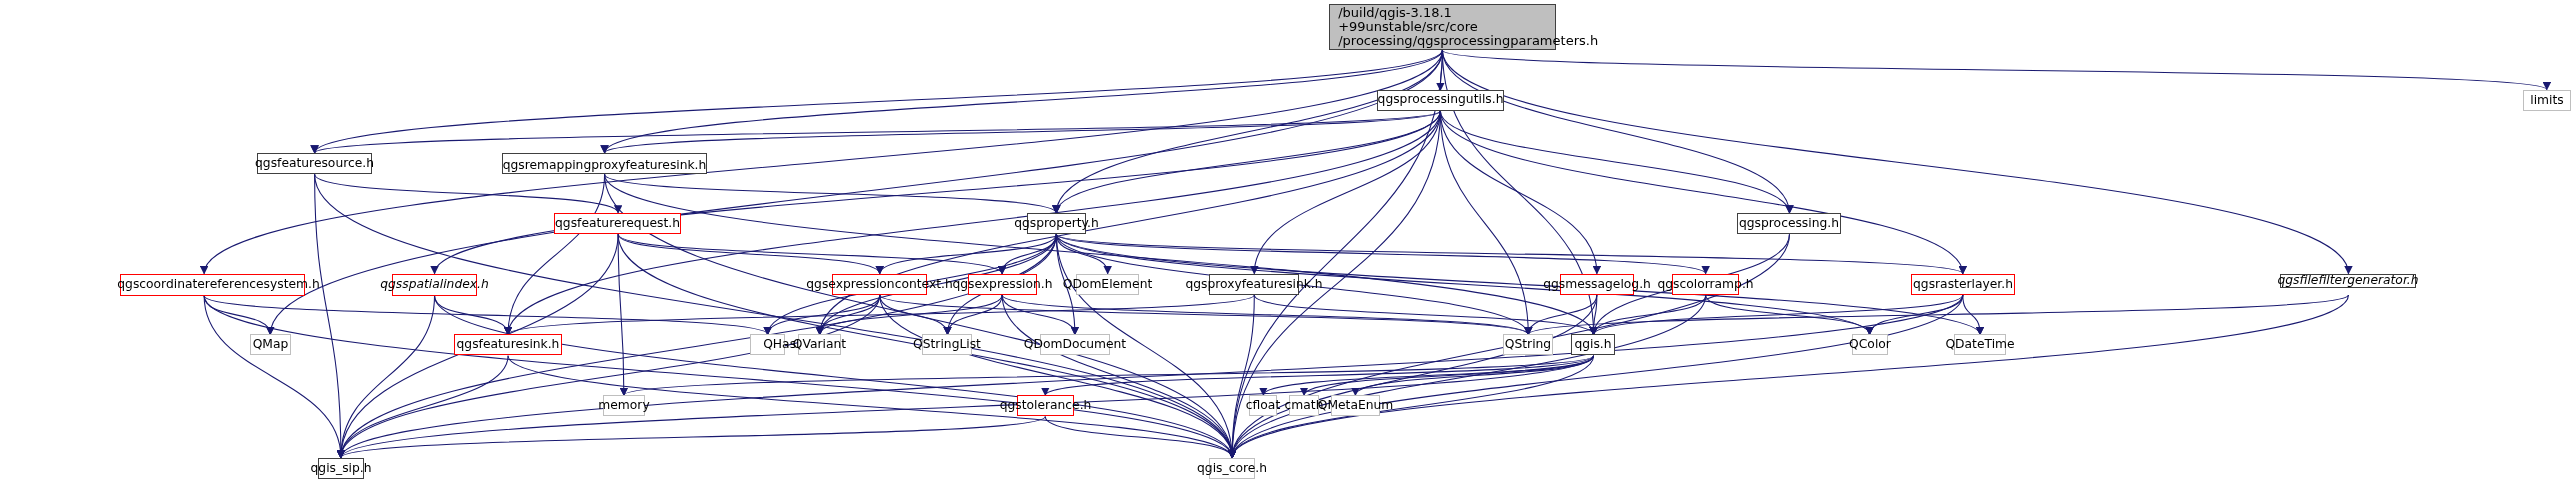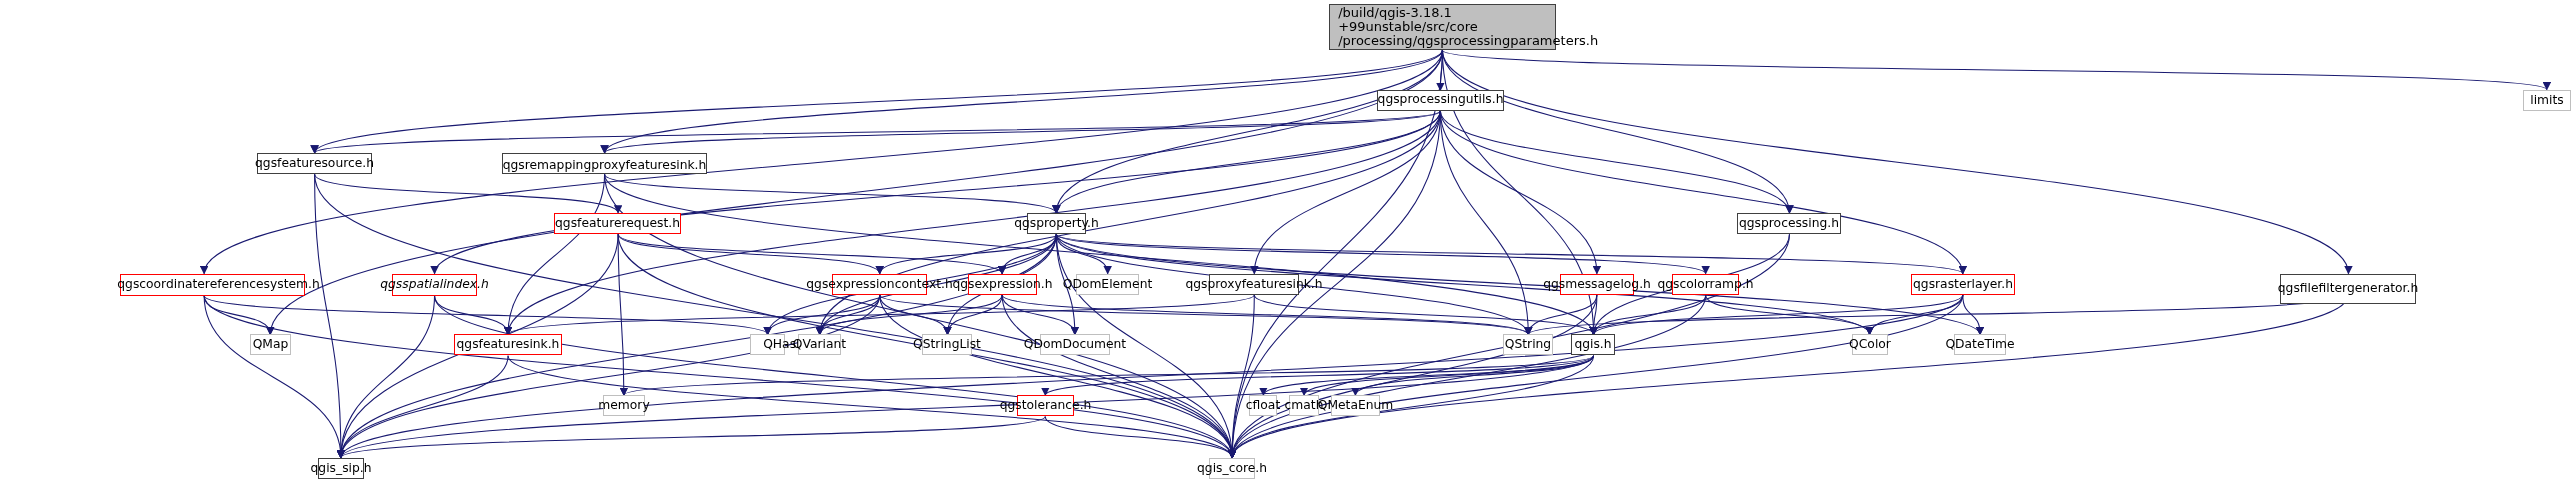--- a/index.html
+++ b/index.html
@@ -173,21 +173,21 @@
     </div>
     <div class="node truncated" style="left: 1560px; top: 274px; width: 74px; height: 21.4px;">
       <span class="lbl">qgsmessagelog.h</span>
     </div>
     <div class="node truncated" style="left: 1672px; top: 274px; width: 67px; height: 21.4px;">
       <span class="lbl">qgscolorramp.h</span>
     </div>
     <div class="node truncated" style="left: 1911px; top: 274px; width: 104px; height: 21.4px;">
       <span class="lbl">qgsrasterlayer.h</span>
     </div>
-    <div class="node normal" style="left: 2280px; top: 274px; width: 136px; height: 30px;">
+    <div class="node normal" style="left: 2280px; top: 274px; width: 136px; height: 14px; font-style: italic;">
       <span class="lbl">qgsfilefiltergenerator.h</span>
     </div>
     <div class="node external" style="left: 250px; top: 334px; width: 41px; height: 21.4px;">
       <span class="lbl">QMap</span>
     </div>
     <div class="node truncated" style="left: 454px; top: 334px; width: 108px; height: 21.4px;">
       <span class="lbl">qgsfeaturesink.h</span>
     </div>
     <div class="node external" style="left: 750px; top: 334px; width: 35px; height: 21.4px; padding-left: 32px;">
       <span class="lbl">QHash</span>

